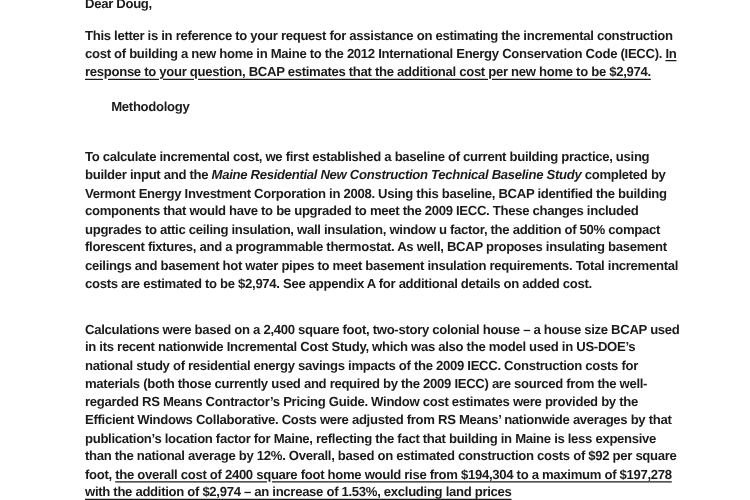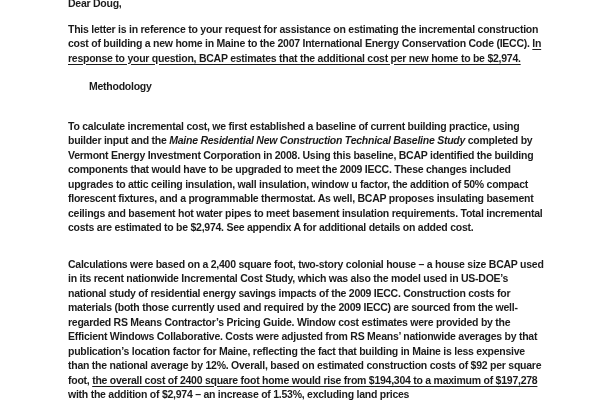--- a/index.html
+++ b/index.html
@@ -51,21 +51,21 @@
     text-underline-offset: 2px;
   }
 </style>
 </head>
 <body>
 
 <div class="viewport">
   <div class="page">
     <p class="salutation">Dear Doug,</p>
 
-    <p class="para p1"><span class="run normal">This letter is in reference to your request for assistance on estimating the incremental construction cost of building a new home in Maine to the 2007 International Energy Conservation Code (IECC). </span><span class="run underline">In response to your question, BCAP estimates that the additional cost per new home to be $2,974.</span></p>
+    <p class="para p1"><span class="run normal">This letter is in reference to your request for assistance on estimating the incremental construction cost of building a new home in Maine to the 2012 International Energy Conservation Code (IECC). </span><span class="run underline">In response to your question, BCAP estimates that the additional cost per new home to be $2,974.</span></p>
 
     <h2 class="heading">Methodology</h2>
 
     <p class="para p2"><span class="run normal">To calculate incremental cost, we first established a baseline of current building practice, using builder input and the </span><span class="run italic">Maine Residential New Construction Technical Baseline Study</span><span class="run normal"> completed by Vermont Energy Investment Corporation in 2008. Using this baseline, BCAP identified the building components that would have to be upgraded to meet the 2009 IECC. These changes included upgrades to attic ceiling insulation, wall insulation, window u factor, the addition of 50% compact florescent fixtures, and a programmable thermostat. As well, BCAP proposes insulating basement ceilings and basement hot water pipes to meet basement insulation requirements. Total incremental costs are estimated to be $2,974. See appendix A for additional details on added cost.</span></p>
 
     <p class="para p3"><span class="run normal">Calculations were based on a 2,400 square foot, two-story colonial house – a house size BCAP used in its recent nationwide Incremental Cost Study, which was also the model used in US-DOE’s national study of residential energy savings impacts of the 2009 IECC. Construction costs for materials (both those currently used and required by the 2009 IECC) are sourced from the well-regarded RS Means Contractor’s Pricing Guide. Window cost estimates were provided by the Efficient Windows Collaborative. Costs were adjusted from RS Means’ nationwide averages by that publication’s location factor for Maine, reflecting the fact that building in Maine is less expensive than the national average by 12%. Overall, based on estimated construction costs of $92 per square foot, </span><span class="run underline">the overall cost of 2400 square foot home would rise from $194,304 to a maximum of $197,278 with the addition of $2,974 – an increase of 1.53%, excluding land prices</span></p>
   </div>
 </div>
 
 </body></html>

